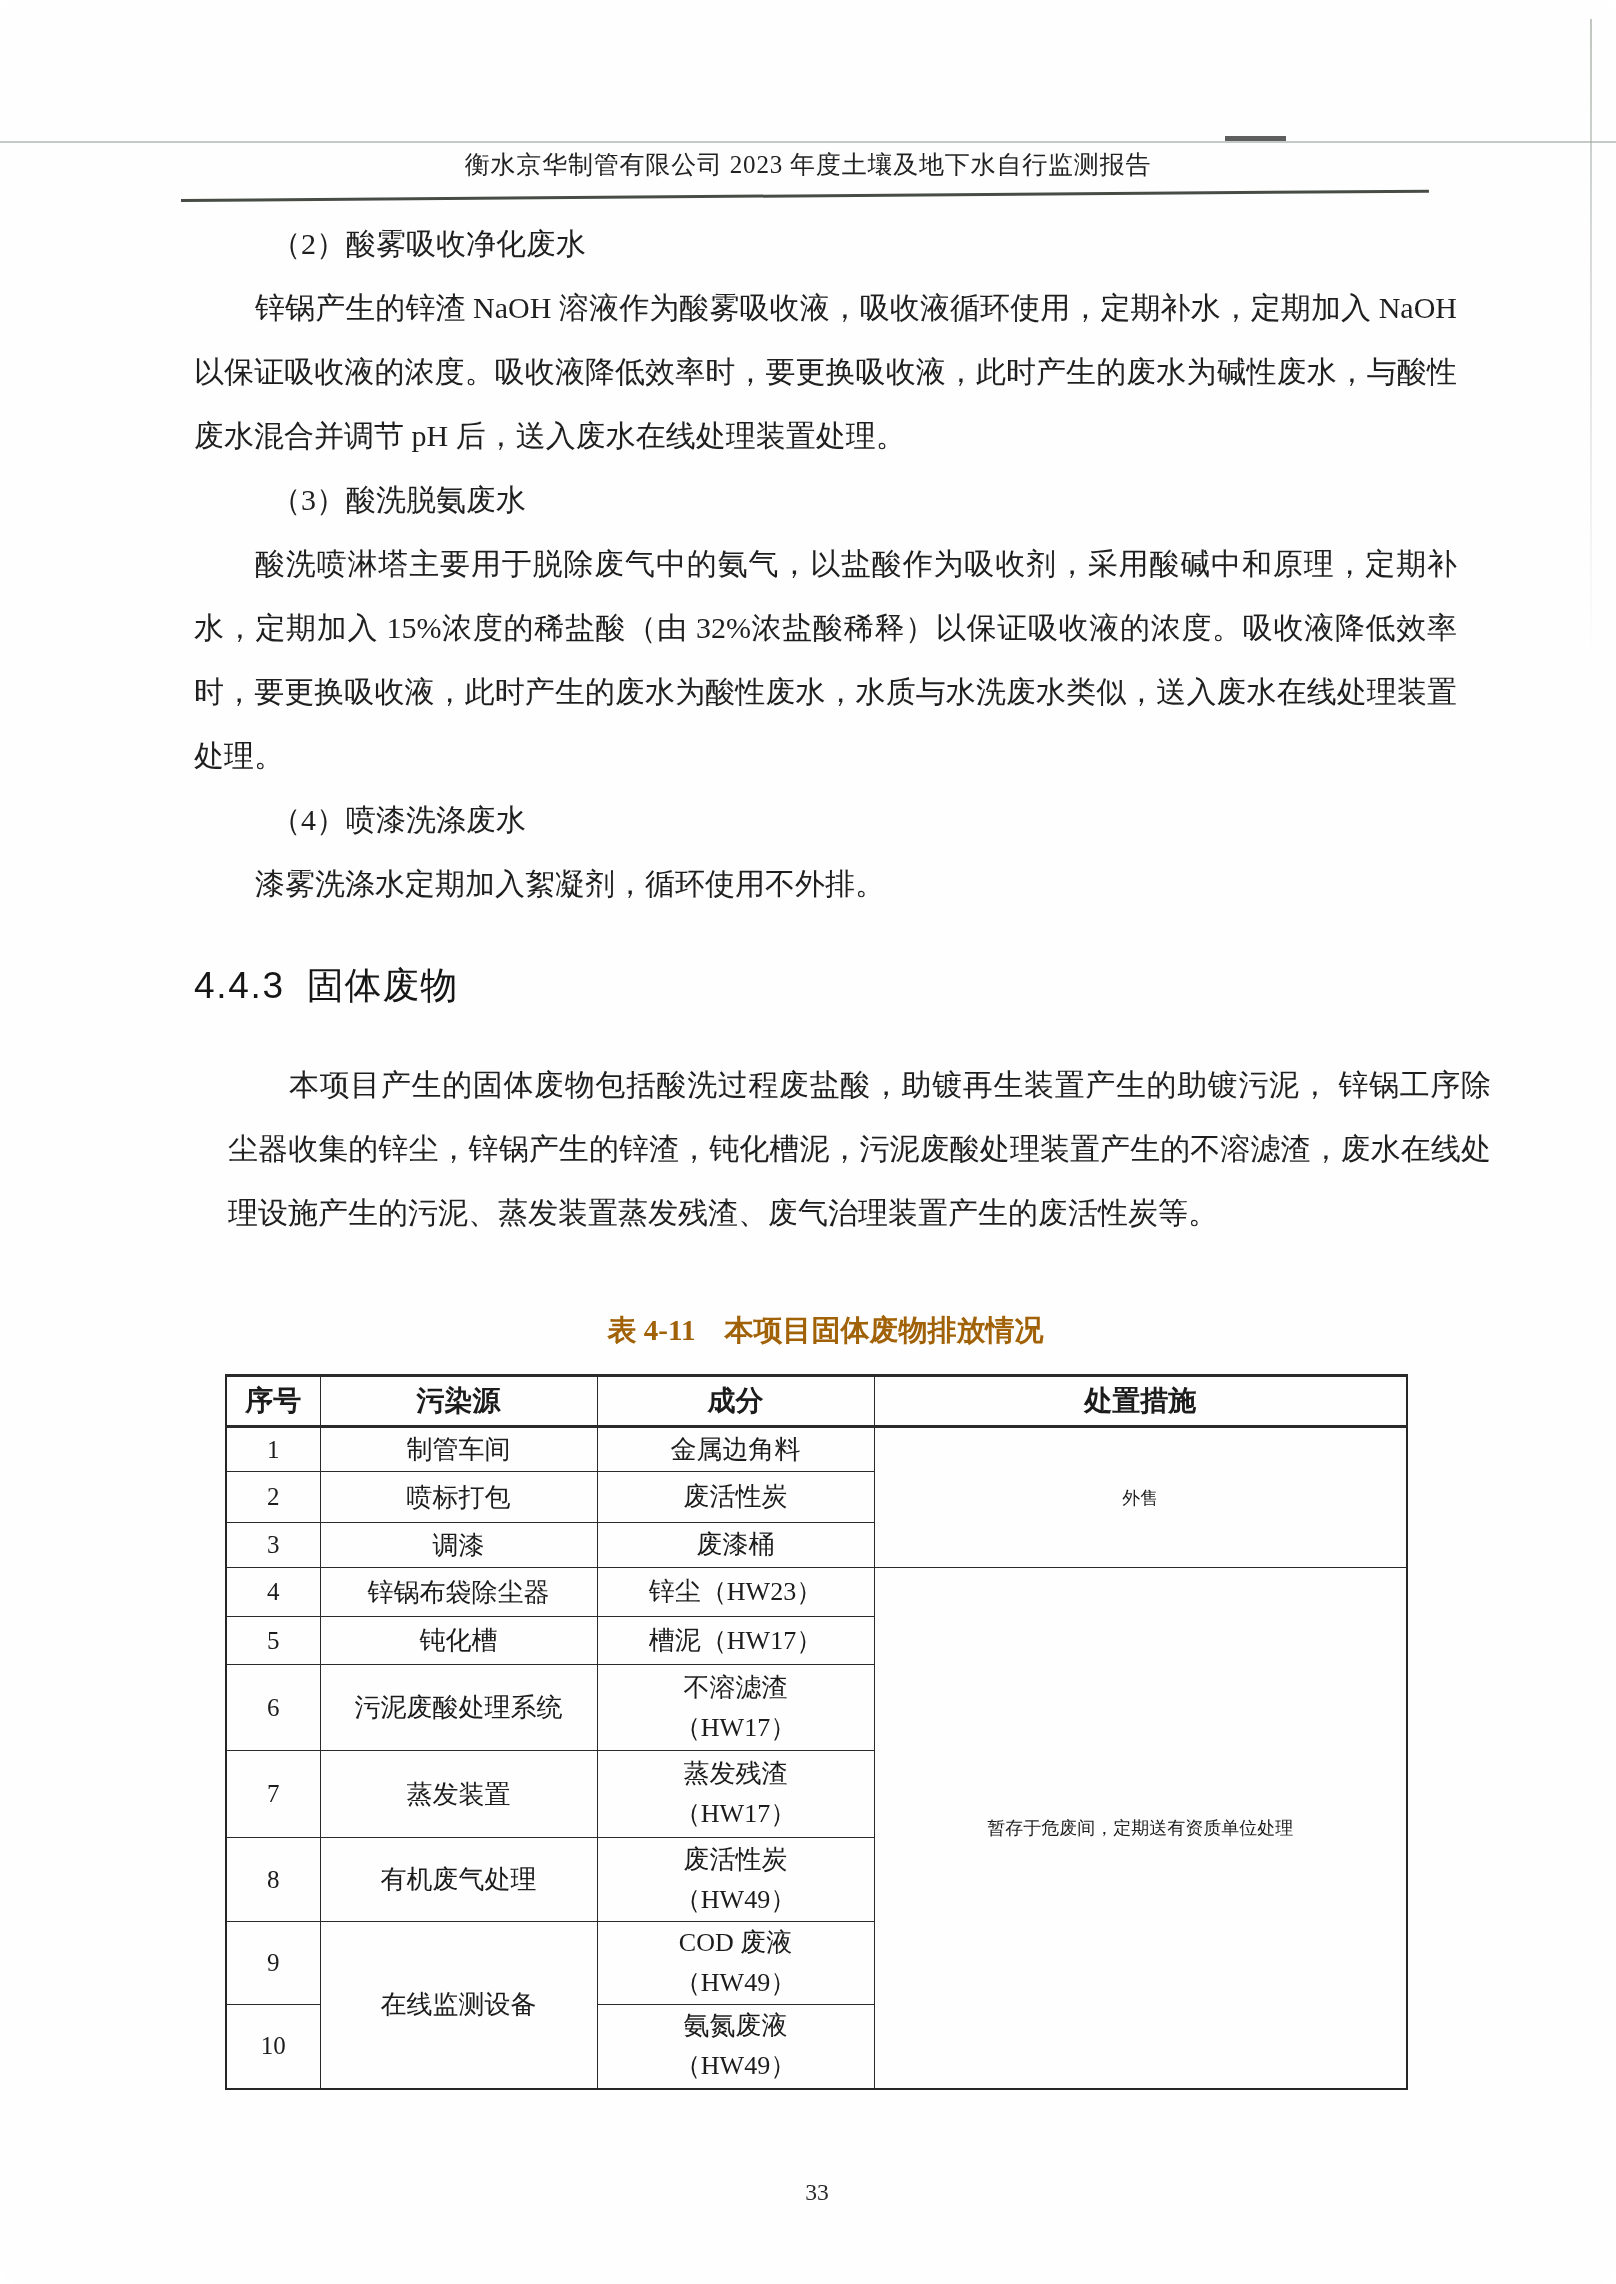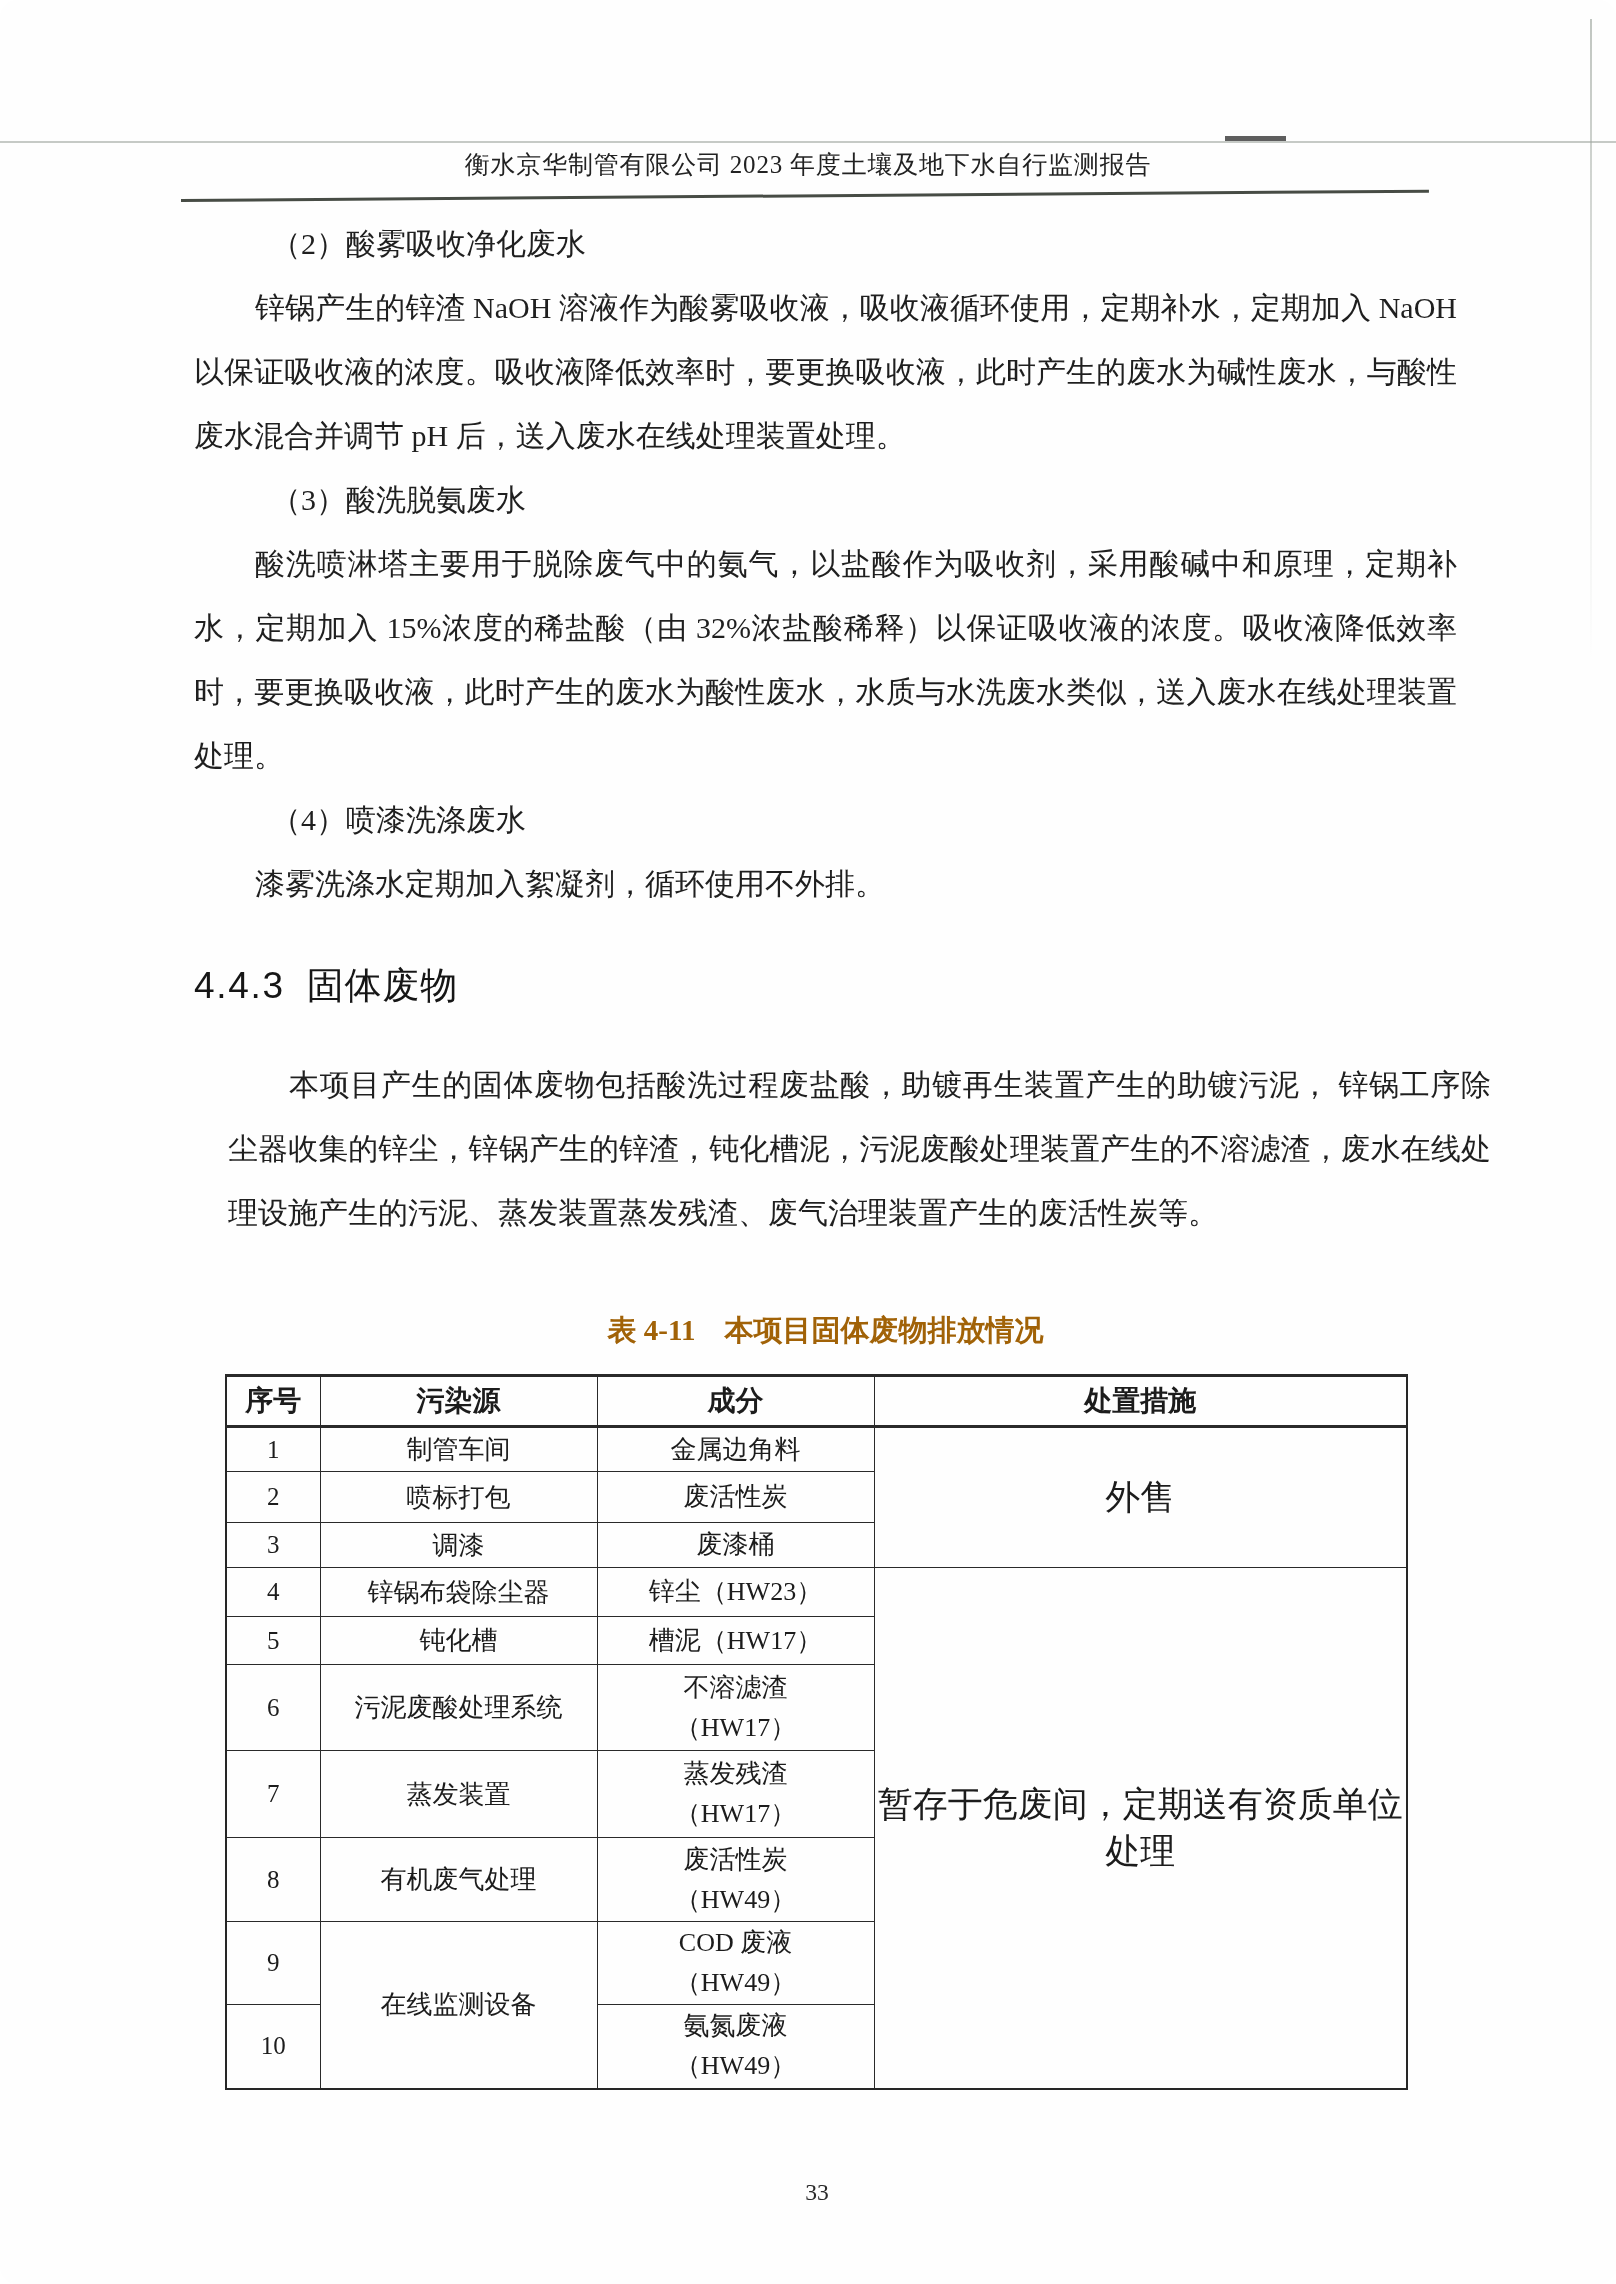--- a/index.html
+++ b/index.html
@@ -125,21 +125,21 @@
   }
   table.waste tr.hdr th {
     border-top-width: 3.4px;
     border-bottom-width: 3.4px;
     font-size: 28px;
     font-weight: 700;
   }
   table.waste { border: 2.5px solid #262626; }
   td.component { white-space: pre-line; line-height: 40px; }
   td.no-cell { font-size: 25px; }
-  td.disposal { font-size: 35px; margin-left: 33px; }
+  td.disposal { font-size: 18px; margin-left: 33px; }
 
   
   .page-number {
     position: absolute;
     left: 9px; top: 2179px;
     width: 1616px;
     text-align: center;
     font-size: 23.6px;
     color: #2a2a2a;
   }

